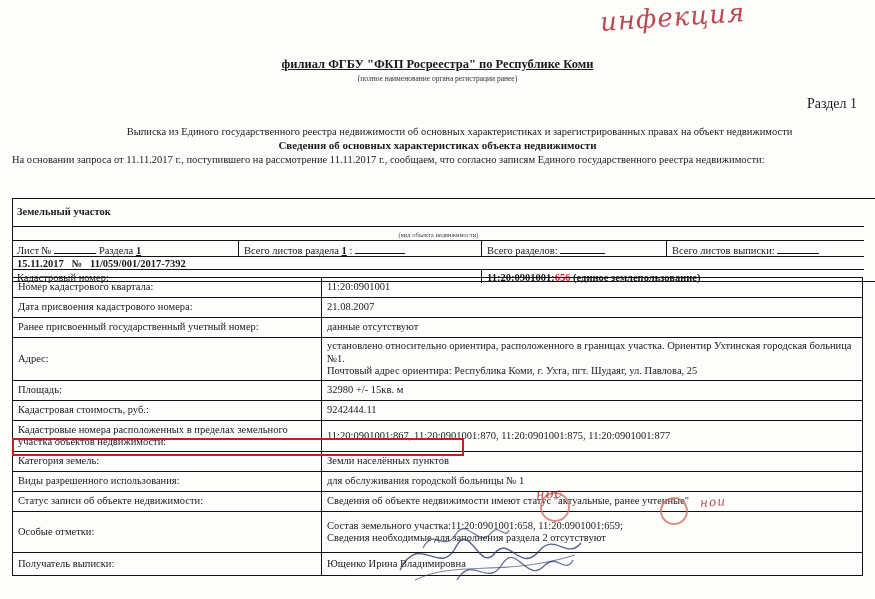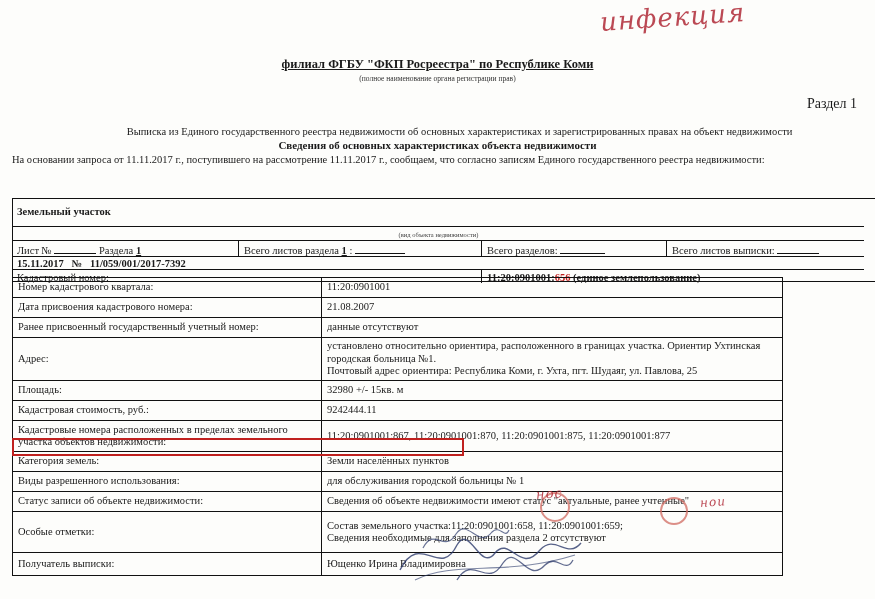--- a/index.html
+++ b/index.html
@@ -110,21 +110,21 @@
     color: #444;
   }
   .center { text-align: center; }
   .uline { text-decoration: underline; }
 
   
   #detail-table {
     position: absolute;
     left: 12px;
     top: 277px;
-    width: 771px;
+    width: 851px;
     border-collapse: collapse;
     table-layout: fixed;
     font-size: 10.5px;
   }
   #detail-table td {
     border: 1px solid #111;
     padding: 2px 5px;
     vertical-align: middle;
     line-height: 12.5px;
     height: 15px;
@@ -179,21 +179,21 @@
   }
 </style>
 </head>
 <body>
 
 <div class="page">
 
   <div class="handwriting" id="hw-infection">инфекция</div>
 
   <div class="org-title">филиал ФГБУ "ФКП Росреестра" по Республике Коми</div>
-  <div class="org-sub">(полное наименование органа регистрации прав)</div>
+  <div class="org-sub">(полное наименование органа регистрации ранее)</div>
   <div class="section-label">Раздел 1</div>
 
   <div class="lead1">Выписка из Единого государственного реестра недвижимости об основных характеристиках и зарегистрированных правах на объект недвижимости</div>
   <div class="lead2">Сведения об основных характеристиках объекта недвижимости</div>
   <div class="lead3">На основании запроса от 11.11.2017 г., поступившего на рассмотрение 11.11.2017 г., сообщаем, что согласно записям Единого государственного реестра недвижимости:</div>
 
   <div class="tbl" style="left:12px; top:198px; width:865px; height:84px;">
 
     <div class="cellline" style="left:0; top:27px; width:851px; height:1px;"></div>
     <div class="cellline" style="left:0; top:41px; width:851px; height:1px;"></div>

